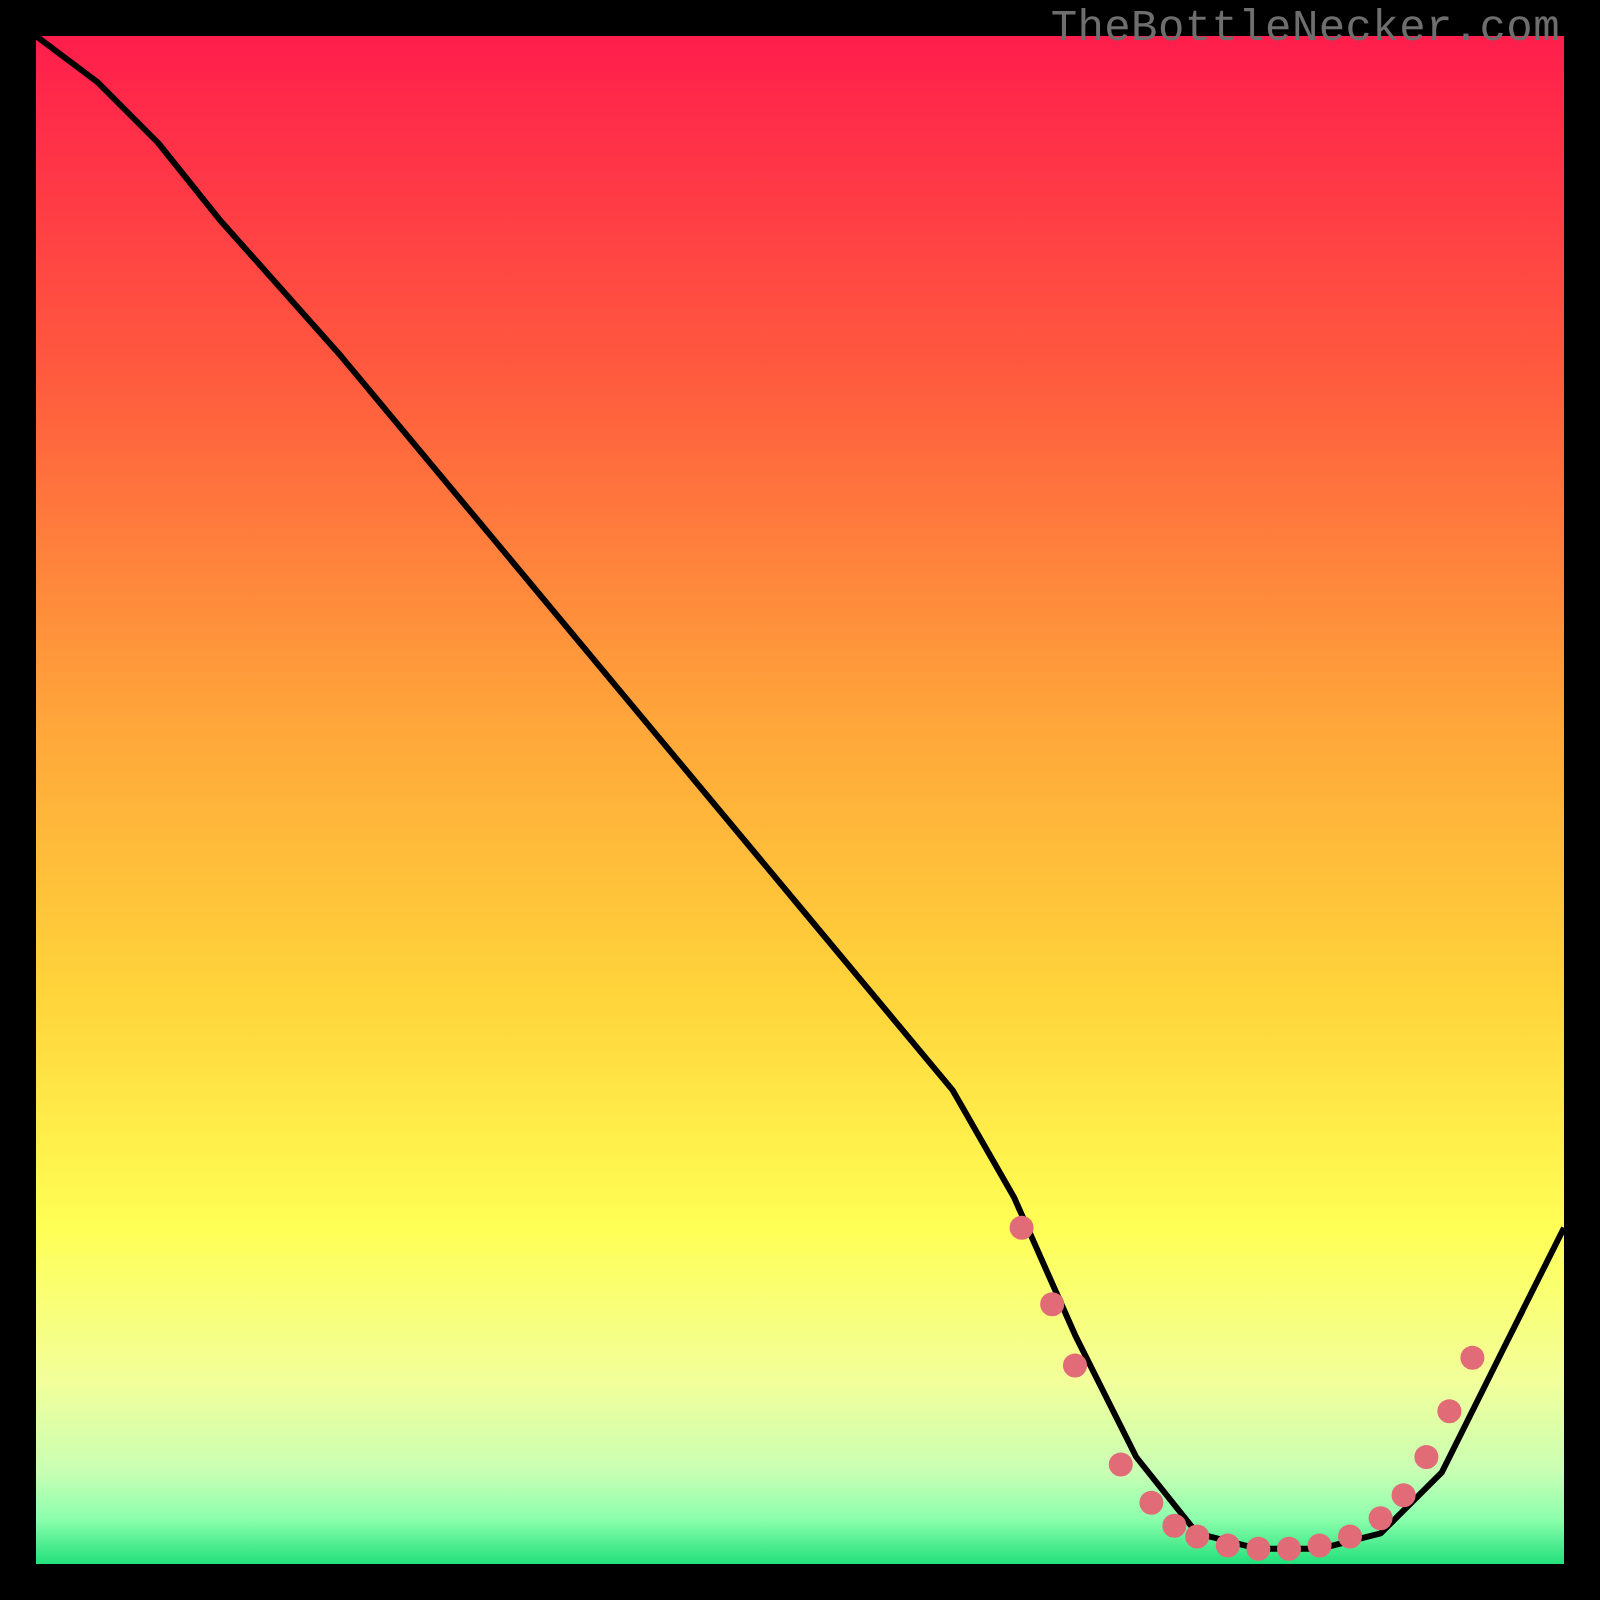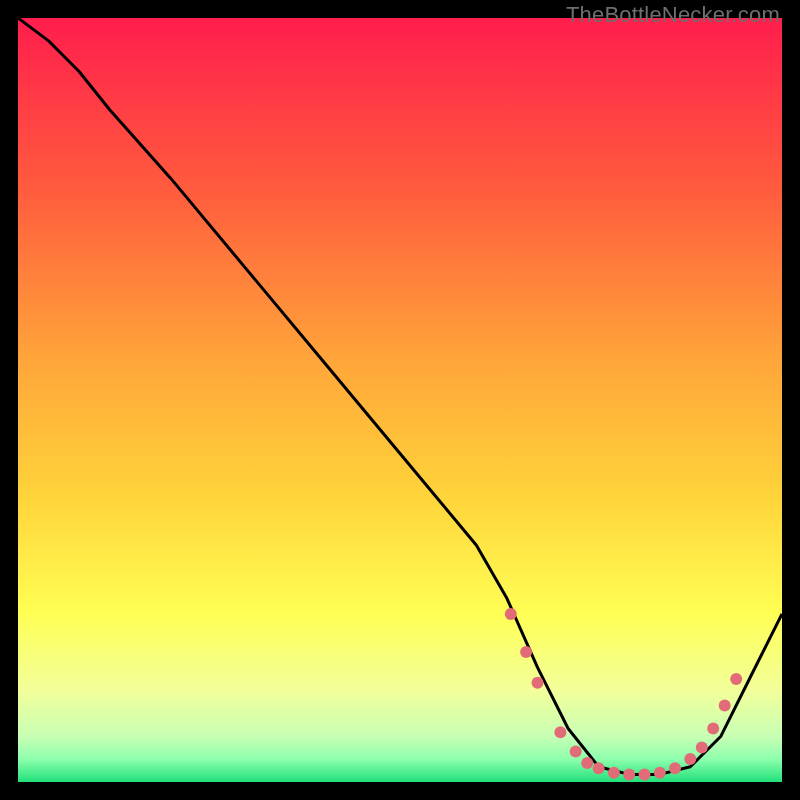--- a/index.html
+++ b/index.html
@@ -28,20 +28,21 @@
   }
   .watermark {
     position: absolute;
     top: 2px;
     right: 20px;
     color: #6e6e6e;
     font-size: 22px;
     font-weight: 500;
     letter-spacing: 0.2px;
     user-select: none;
+    font-family: Liberation Mono, monospace;
   }
 </style>
 </head>
 <body>
 
 <div class="frame">
   <svg class="plot" viewBox="0 0 764 764">
     <defs>
       <linearGradient id="bgGrad" x1="0" y1="0" x2="0" y2="1">
         <stop offset="0%" stop-color="#ff1e4c"></stop>

